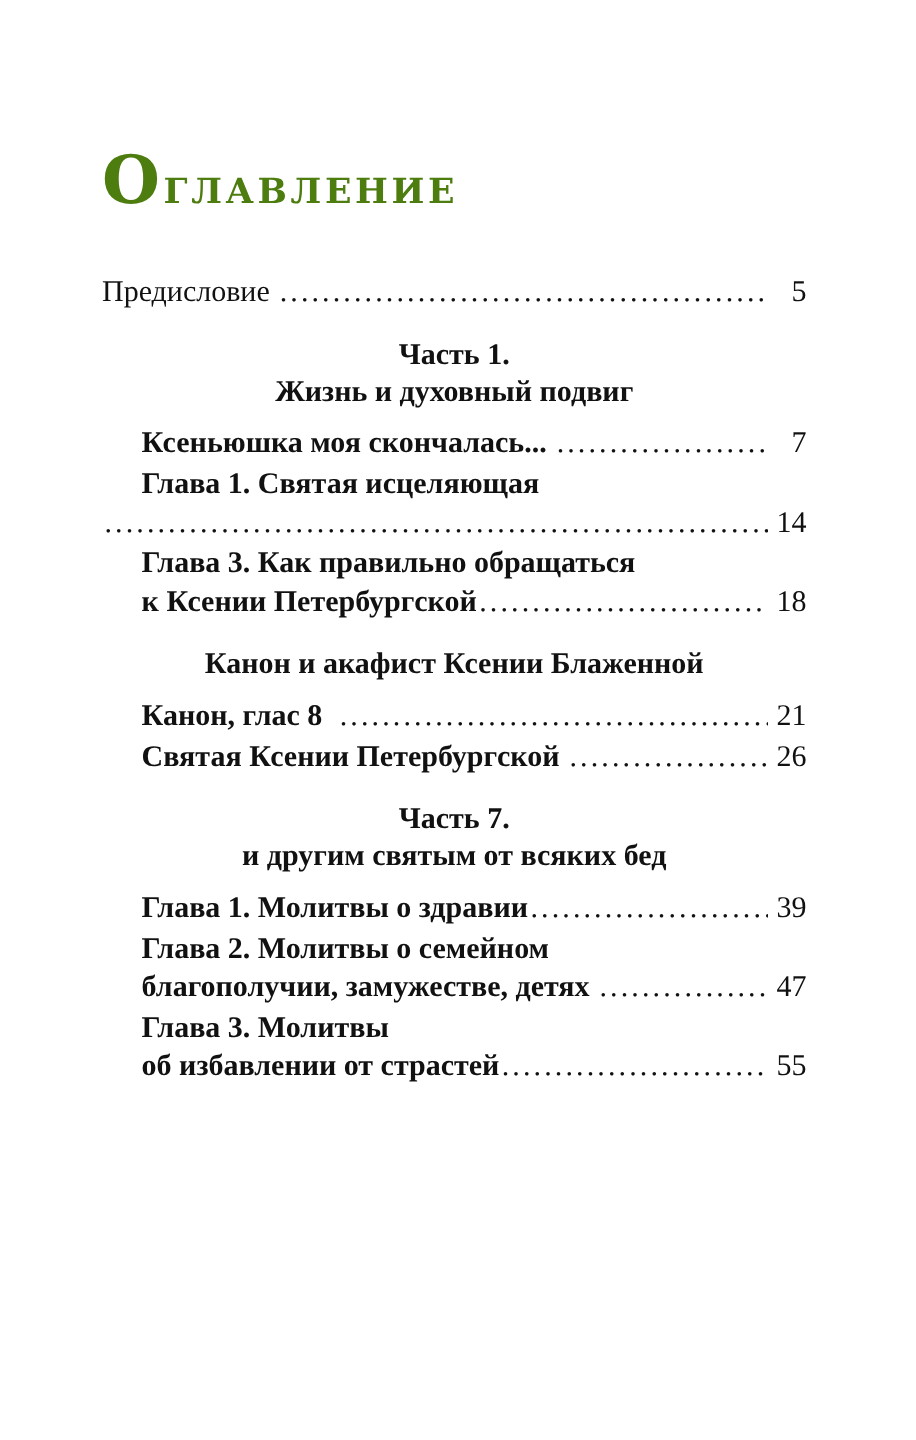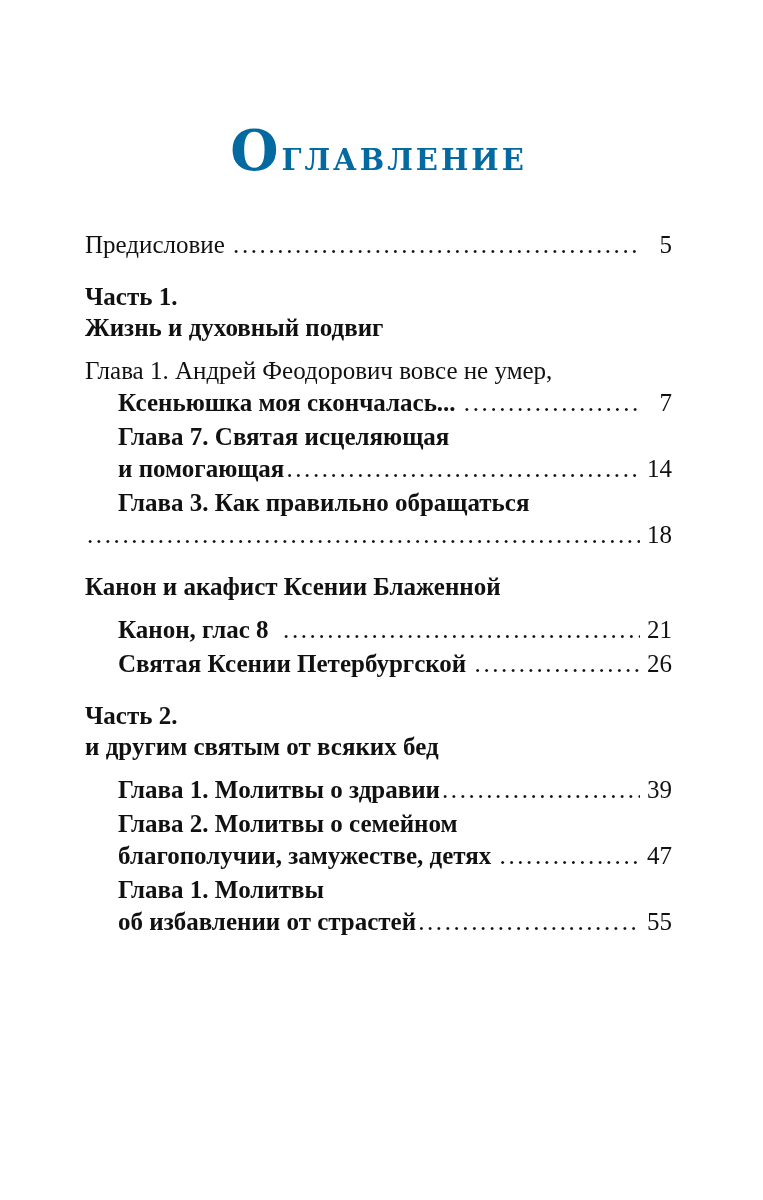--- a/index.html
+++ b/index.html
@@ -9,43 +9,43 @@
     height: 1200px;
     background: #ffffff;
     box-sizing: border-box;
     padding: 122px 91px 0 85px;
     color: #111111;
     font-family: "Liberation Serif", serif;
     overflow: hidden;
   }
   .title {
     margin: 0 0 44px 0;
-    text-align: center;
+    text-align: left;
     font-family: "DejaVu Serif", serif;
     font-weight: bold;
     font-size: 42px;
     line-height: 58px;
     font-variant: small-caps;
     letter-spacing: 3px;
-    color: #0369a1;
+    color: #4d7c0f;
   }
   .title::first-letter { font-size: 1.32em; }
   .toc { font-size: 25px; }
   .entry { margin: 0 0 2px 0; }
   .line { display: flex; align-items: center; line-height: 32px; }
   .t { white-space: pre; }
   .i1 { padding-left: 33px; font-weight: bold; }
   .leader { flex: 1 1 auto; overflow: hidden; margin: 0 2px; white-space: nowrap; }
   .leader::after {
     content: "........................................................................................................";
     letter-spacing: 2.6px;
   }
   .pg { flex: 0 0 auto; min-width: 30px; text-align: right; white-space: pre; }
   .section {
-    text-align: left;
+    text-align: center;
     font-weight: bold;
     line-height: 31px;
     margin: 20px 0 12px 0;
   }
 </style>
 </head>
 <body>
 
 <div class="page">
 
@@ -61,45 +61,42 @@
       </div>
     </div>
 
     <div class="section">
       <div>Часть 1.</div>
       <div>Жизнь и духовный подвиг</div>
     </div>
 
     <div class="entry">
       <div class="line">
-        <span class="t i0">Глава 1. Андрей Феодорович вовсе не умер,</span>
-      </div>
-      <div class="line">
         <span class="t i1">Ксеньюшка моя скончалась... </span>
         <span class="leader"></span>
         <span class="pg">7</span>
       </div>
     </div>
 
     <div class="entry">
       <div class="line">
-        <span class="t i1">Глава 7. Святая исцеляющая</span>
+        <span class="t i1">Глава 1. Святая исцеляющая</span>
       </div>
       <div class="line">
-        <span class="t i1">и помогающая</span>
         <span class="leader"></span>
         <span class="pg">14</span>
       </div>
     </div>
 
     <div class="entry">
       <div class="line">
         <span class="t i1">Глава 3. Как правильно обращаться</span>
       </div>
       <div class="line">
+        <span class="t i1">к Ксении Петербургской</span>
         <span class="leader"></span>
         <span class="pg">18</span>
       </div>
     </div>
 
     <div class="section">
       <div>Канон и акафист Ксении Блаженной</div>
     </div>
 
     <div class="entry">
@@ -112,21 +109,21 @@
 
     <div class="entry">
       <div class="line">
         <span class="t i1">Святая Ксении Петербургской </span>
         <span class="leader"></span>
         <span class="pg">26</span>
       </div>
     </div>
 
     <div class="section">
-      <div>Часть 2.</div>
+      <div>Часть 7.</div>
       <div>и другим святым от всяких бед</div>
     </div>
 
     <div class="entry">
       <div class="line">
         <span class="t i1">Глава 1. Молитвы о здравии</span>
         <span class="leader"></span>
         <span class="pg">39</span>
       </div>
     </div>
@@ -137,21 +134,21 @@
       </div>
       <div class="line">
         <span class="t i1">благополучии, замужестве, детях </span>
         <span class="leader"></span>
         <span class="pg">47</span>
       </div>
     </div>
 
     <div class="entry">
       <div class="line">
-        <span class="t i1">Глава 1. Молитвы</span>
+        <span class="t i1">Глава 3. Молитвы</span>
       </div>
       <div class="line">
         <span class="t i1">об избавлении от страстей</span>
         <span class="leader"></span>
         <span class="pg">55</span>
       </div>
     </div>
 
   </div>
 </div>

